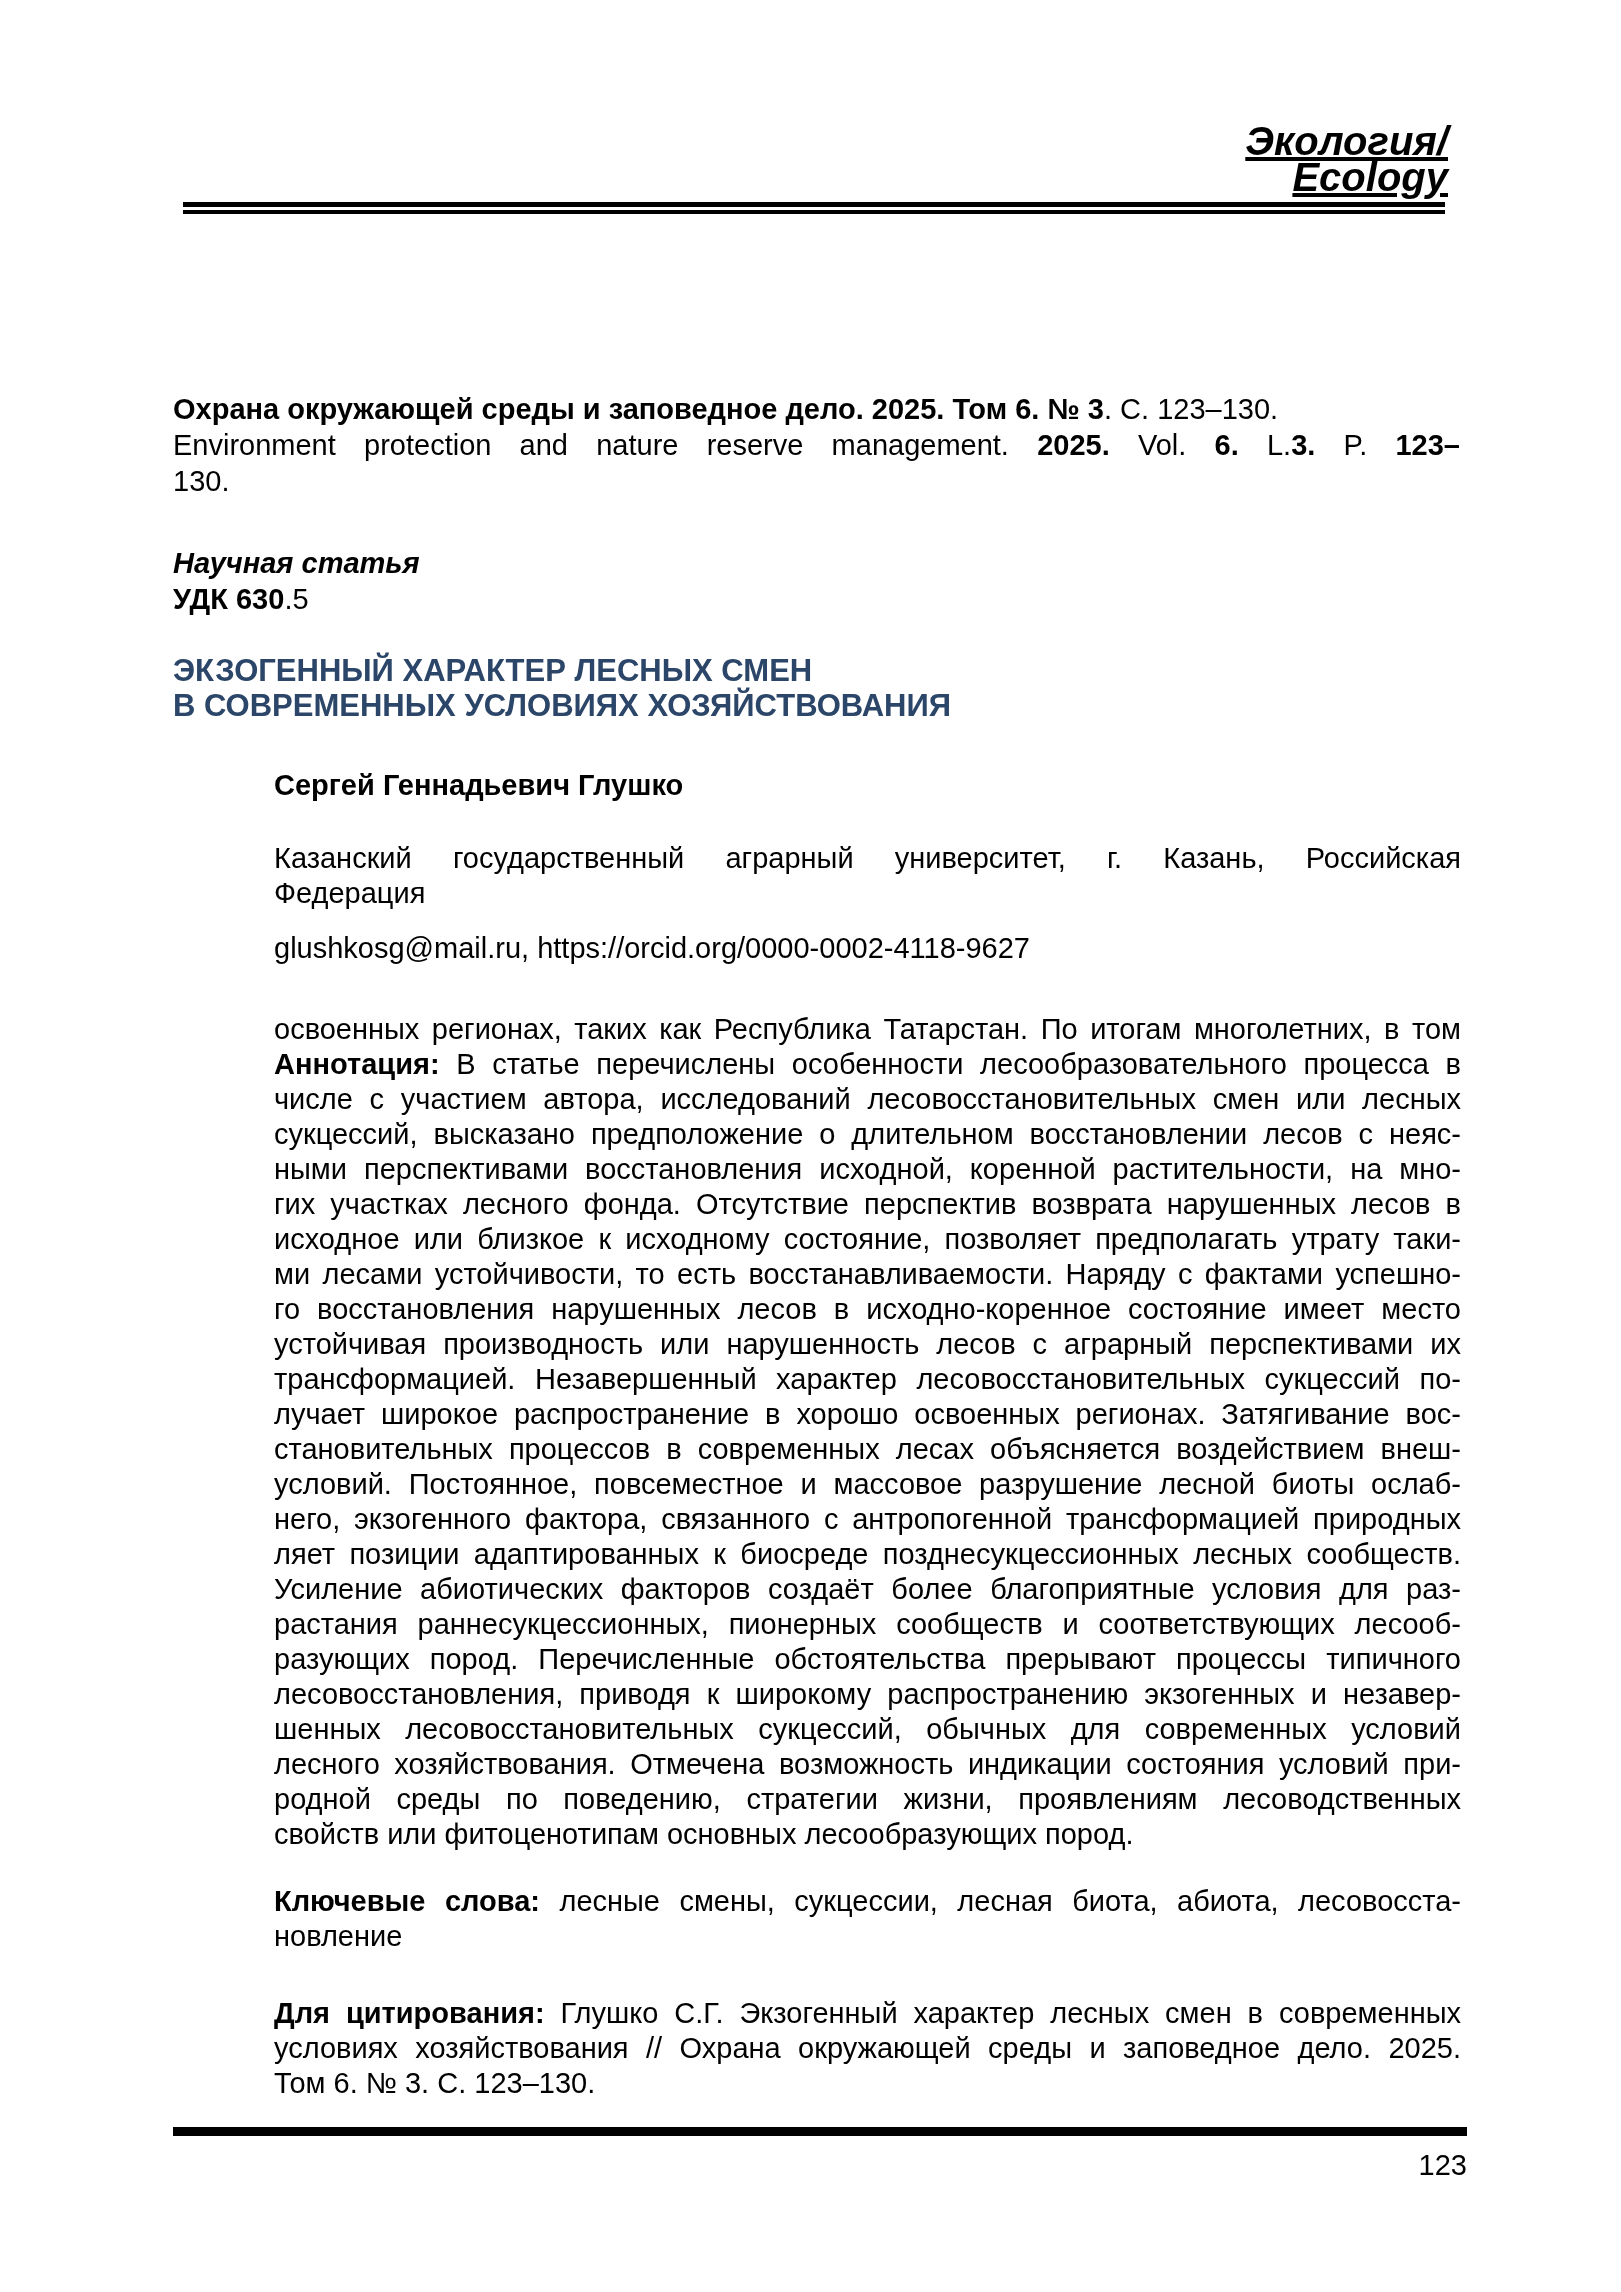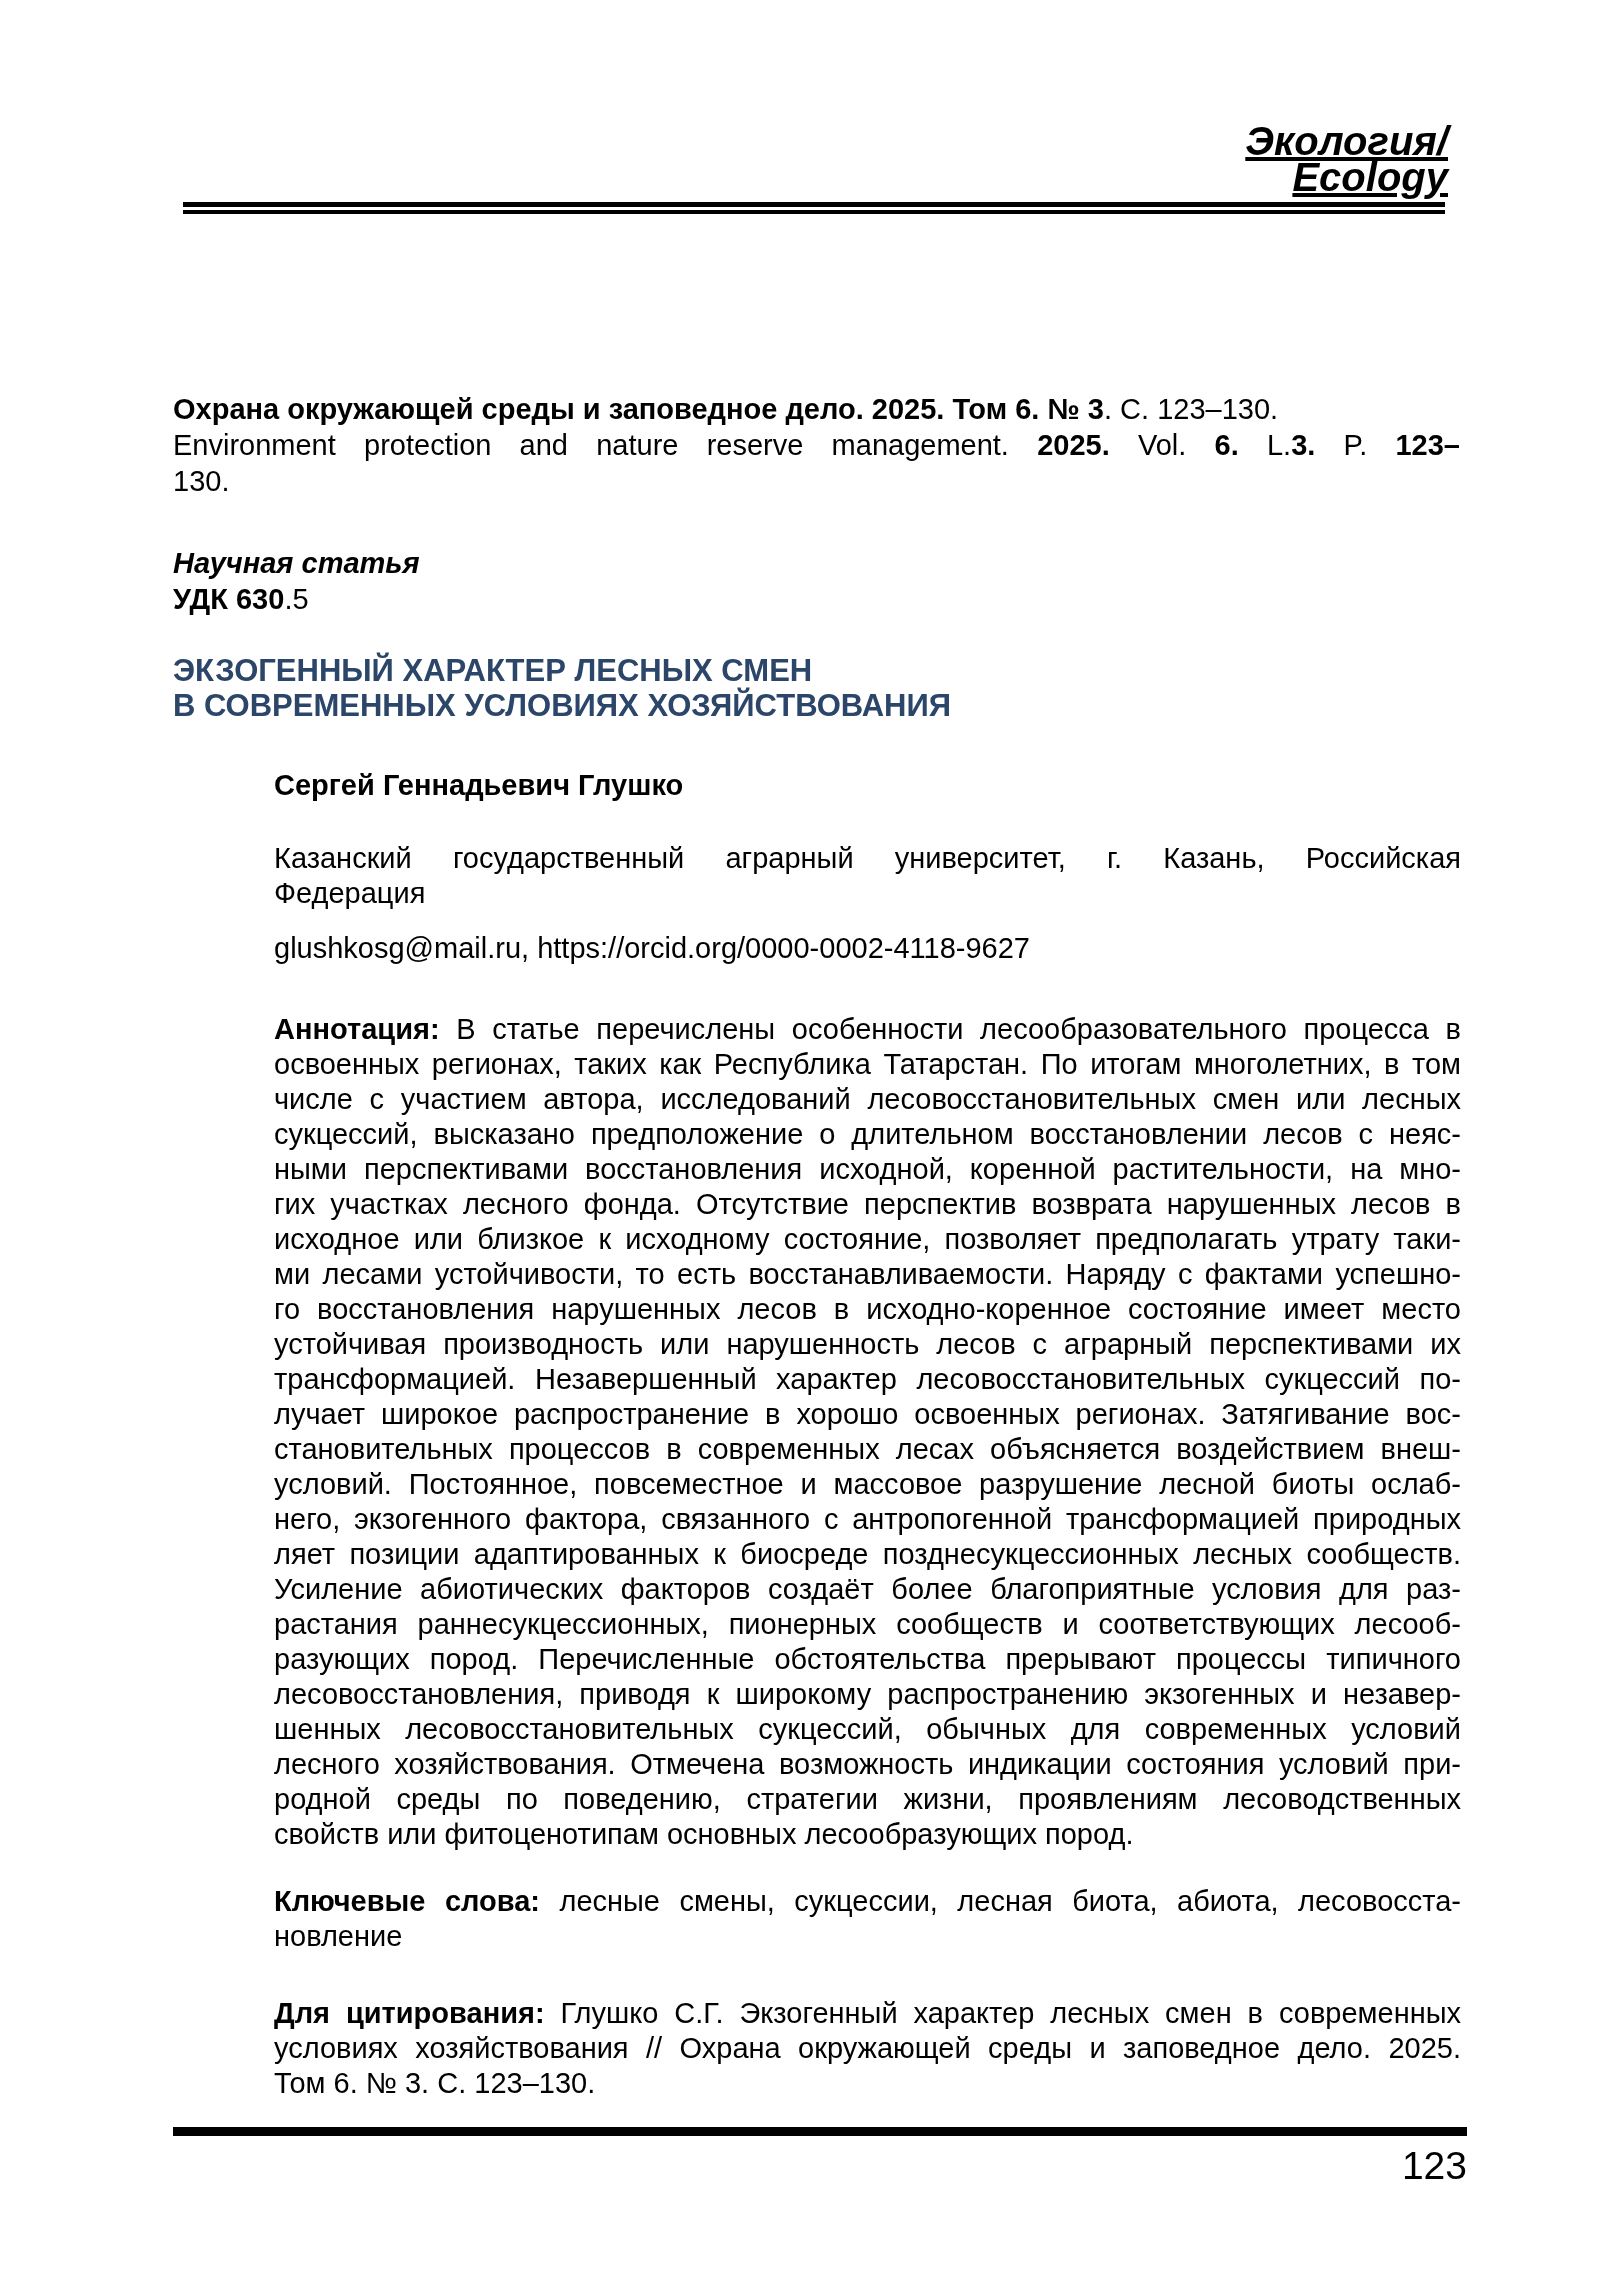--- a/index.html
+++ b/index.html
@@ -31,21 +31,21 @@
 
   #author-name{top:768px;left:274px;width:1187px;font-weight:bold;}
 
   #affiliation{top:841px;left:274px;width:1187px;}
   #contact-line{top:931px;left:274px;width:1187px;}
   #abstract{top:1012px;left:274px;width:1187px;}
   #keywords{top:1884px;left:274px;width:1187px;}
   #for-citation{top:1996px;left:274px;width:1187px;}
 
   #footer-divider{top:2127px;left:173px;width:1294px;height:8.8px;background:#000;}
-  #page-number{top:2148px;left:173px;width:1294px;text-align:right;font-size:39px;line-height:35px;}
+  #page-number{top:2148px;left:173px;width:1294px;text-align:right;font-size:29px;line-height:35px;}
 </style>
 </head>
 <body>
 
 <div class="abs" id="header-rubric">
     <div class="ln">Экология/</div>
     <div class="ln">Ecology</div>
   </div>
 
 <div class="abs" id="rubric-divider"></div>
@@ -73,22 +73,22 @@
 <div class="abs" id="affiliation">
     <div class="ln just">Казанский государственный аграрный университет, г. Казань, Российская</div>
     <div class="ln">Федерация</div>
   </div>
 
 <div class="abs" id="contact-line">
   <div class="ln">glushkosg@mail.ru, https://orcid.org/0000-0002-4118-9627</div>
 </div>
 
 <div class="abs" id="abstract">
+    <div class="ln just">освоенных регионах, таких как Республика Татарстан. По итогам многолетних, в том</div>
     <div class="ln just"><b>Аннотация:</b> В статье перечислены особенности лесообразовательного процесса в</div>
-    <div class="ln just">освоенных регионах, таких как Республика Татарстан. По итогам многолетних, в том</div>
     <div class="ln just">числе с участием автора, исследований лесовосстановительных смен или лесных</div>
     <div class="ln just">сукцессий, высказано предположение о длительном восстановлении лесов с неяс-</div>
     <div class="ln just">ными перспективами восстановления исходной, коренной растительности, на мно-</div>
     <div class="ln just">гих участках лесного фонда. Отсутствие перспектив возврата нарушенных лесов в</div>
     <div class="ln just">исходное или близкое к исходному состояние, позволяет предполагать утрату таки-</div>
     <div class="ln just">ми лесами устойчивости, то есть восстанавливаемости. Наряду с фактами успешно-</div>
     <div class="ln just">го восстановления нарушенных лесов в исходно-коренное состояние имеет место</div>
     <div class="ln just">устойчивая производность или нарушенность лесов с аграрный перспективами их</div>
     <div class="ln just">трансформацией. Незавершенный характер лесовосстановительных сукцессий по-</div>
     <div class="ln just">лучает широкое распространение в хорошо освоенных регионах. Затягивание вос-</div>

